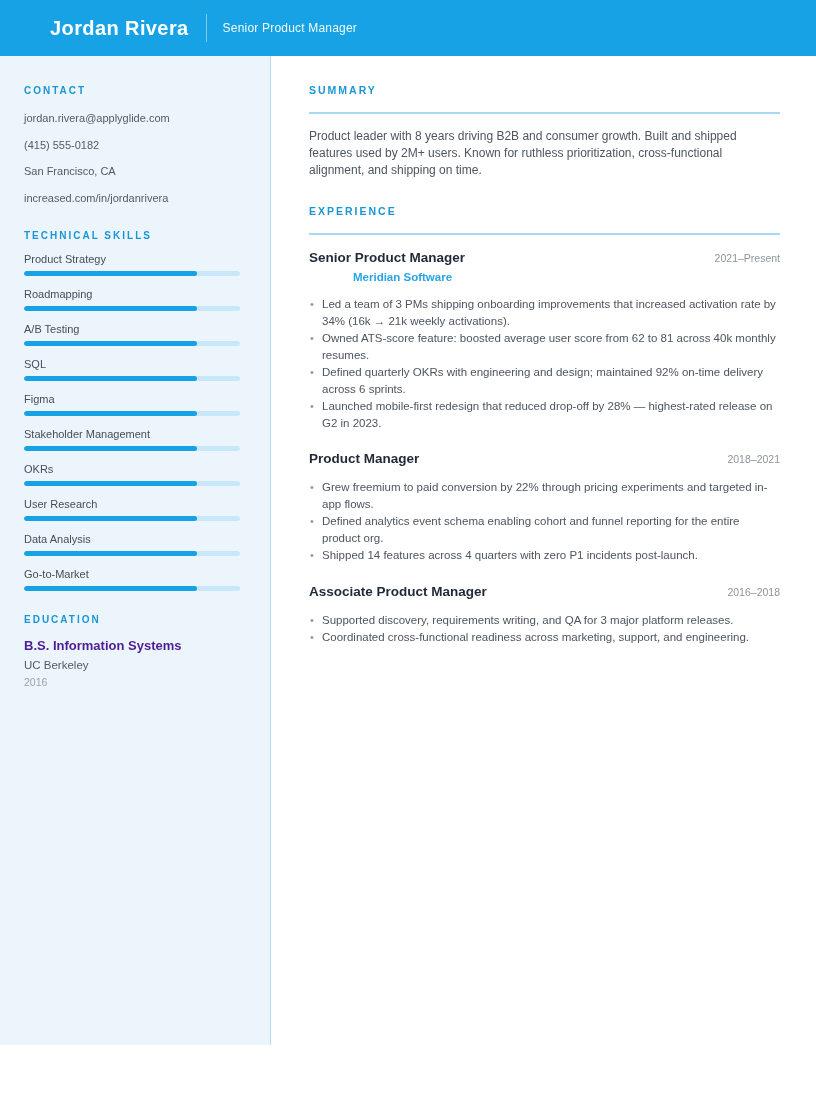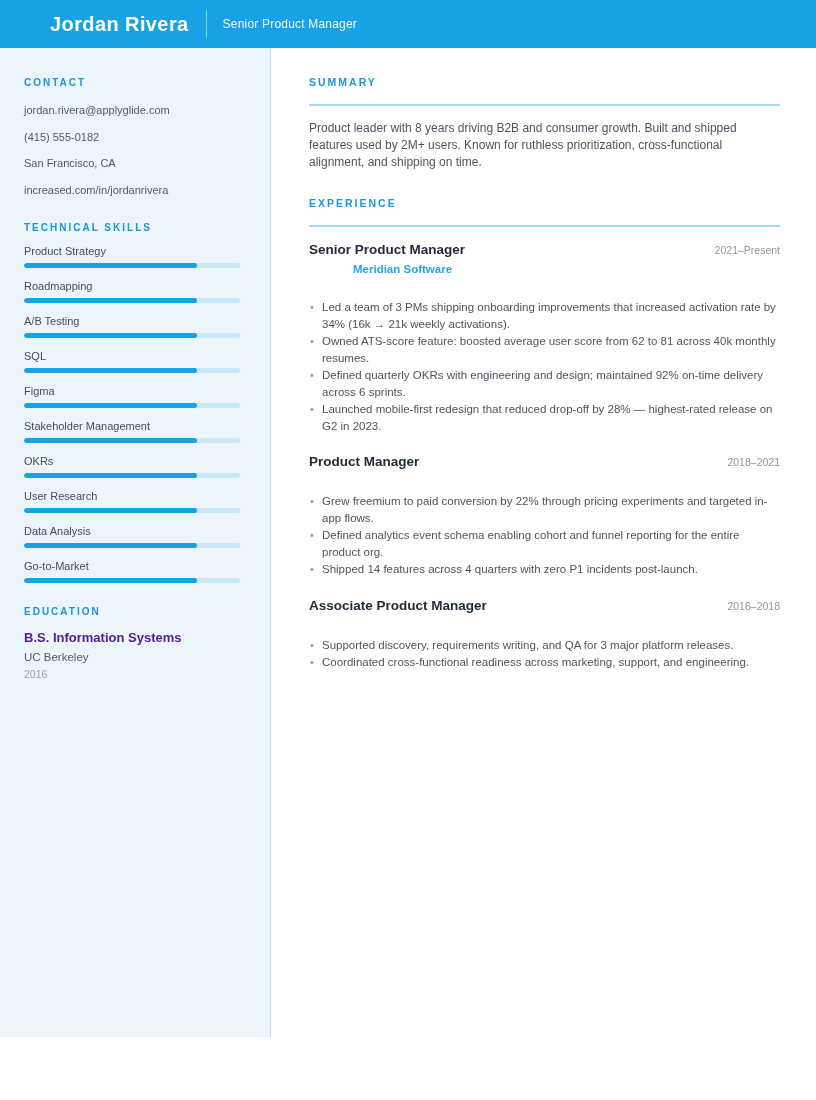--- a/index.html
+++ b/index.html
@@ -5,21 +5,21 @@
   * { margin: 0; padding: 0; box-sizing: border-box; }
   html, body { width: 816px; height: 1100px; background: #ffffff; }
   body {
     font-family: "Liberation Sans", "DejaVu Sans", sans-serif;
     color: #4d555f;
     overflow: hidden;
   }
 
   
   .topbar {
-    height: 48px;
+    height: 56px;
     background: #16a2e4;
     display: flex;
     align-items: center;
     padding-left: 50px;
   }
   .topbar .name {
     font-size: 20px;
     font-weight: bold;
     color: #ffffff;
     letter-spacing: 0.4px;
@@ -122,21 +122,21 @@
     color: #1f2937;
   }
   .job-dates { font-size: 10.5px; color: #8d959f; }
   .job-company {
     font-size: 11.5px;
     font-weight: bold;
     color: #29a5e6;
     margin-top: 6px;
     padding-left: 44px;
   }
-  .job-bullets { margin-top: 24px; list-style: none; }
+  .job-bullets { margin-top: 13px; list-style: none; }
   .job-bullets li {
     position: relative;
     padding-left: 13px;
     font-size: 11.5px;
     line-height: 16.5px;
     color: #4d555f;
     margin-bottom: 1px;
   }
   .job-bullets li::before {
     content: "•";

